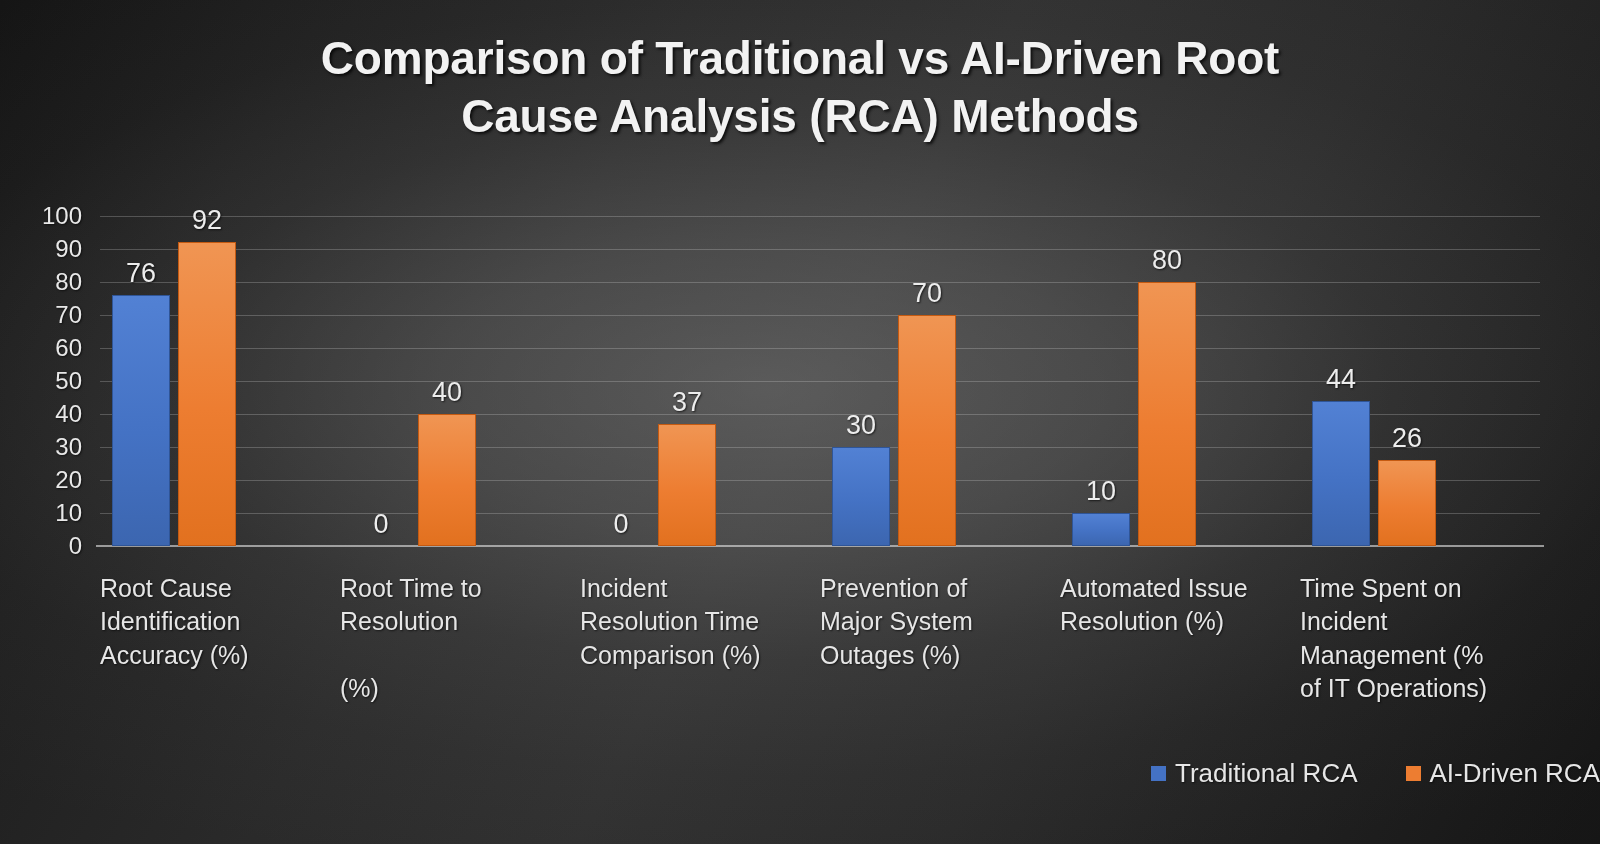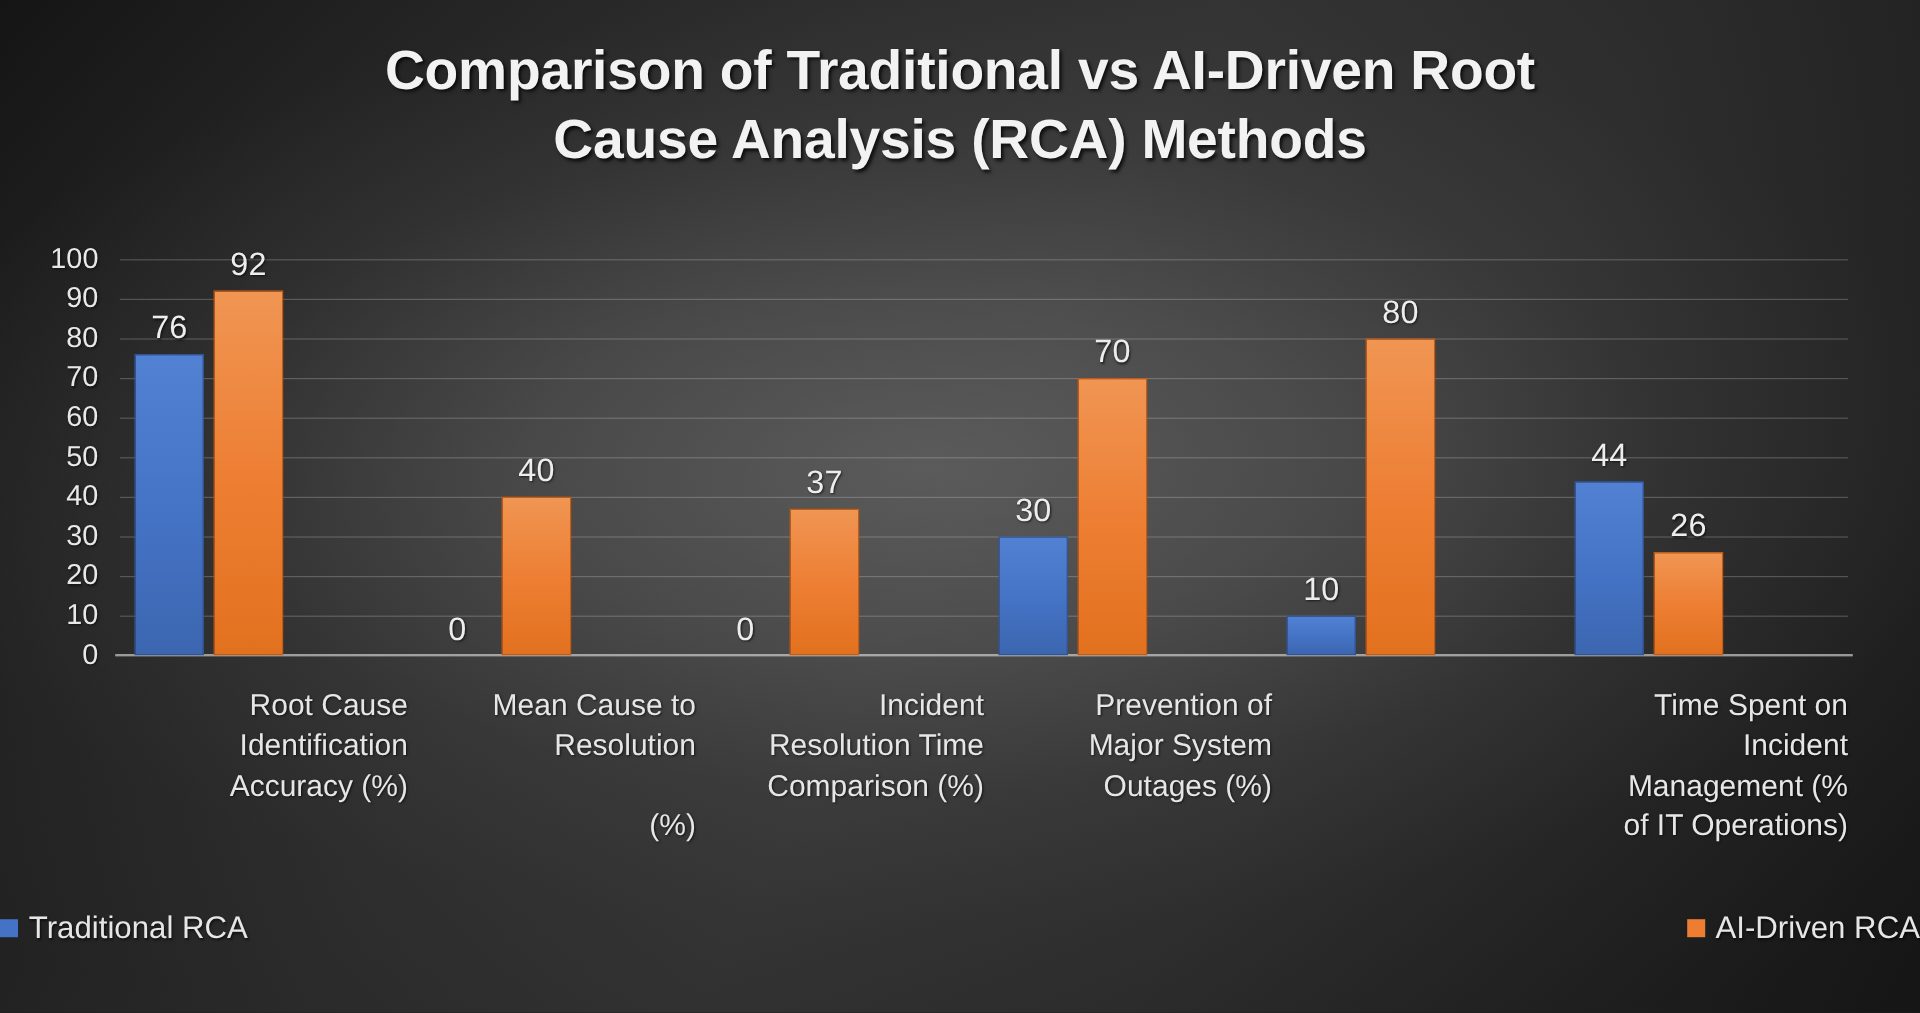--- a/index.html
+++ b/index.html
@@ -137,35 +137,35 @@
   #category-labels {
     position: absolute;
     left: 100px;
     top: 572px;
     width: 1440px;
     height: 170px;
   }
   .cat-label {
     position: absolute;
     top: 0;
-    text-align: right;
+    text-align: left;
     color: #e6e6e6;
     font-size: 25px;
     line-height: 1.33;
     text-shadow: 1px 1px 2px rgba(0,0,0,0.6);
   }
 
   
   #legend {
     position: absolute;
     left: 0;
     top: 760px;
     width: 1600px;
     display: flex;
-    justify-content: space-between;
+    justify-content: flex-end;
     align-items: center;
     gap: 48px;
   }
   .legend-item {
     display: flex;
     align-items: center;
     gap: 9px;
   }
   .legend-swatch {
     width: 15px;
@@ -252,23 +252,24 @@
       <div class="bar-group" style="left: 1200px; width: 240px;">
         <div class="bar series-0" style="height: 145.2px;"></div>
         <div class="bar-label series-0" style="bottom: 153.2px;">44</div>
         <div class="bar series-1" style="height: 85.8px;"></div>
         <div class="bar-label series-1" style="bottom: 93.8px;">26</div>
       </div>
     </div>
 
   <div id="category-labels">
       <div class="cat-label" style="left: 0px; width: 240px;"><span>Root Cause</span><br><span>Identification</span><br><span>Accuracy (%)</span></div>
-      <div class="cat-label" style="left: 240px; width: 240px;"><span>Mean Cause to</span><br><span>Resolution</span><br><br><span>(%)</span></div>
+      <div class="cat-label" style="left: 240px; width: 240px;"><span>Root Time to</span><br><span>Resolution</span><br><br><span>(%)</span></div>
       <div class="cat-label" style="left: 480px; width: 240px;"><span>Incident</span><br><span>Resolution Time</span><br><span>Comparison (%)</span></div>
       <div class="cat-label" style="left: 720px; width: 240px;"><span>Prevention of</span><br><span>Major System</span><br><span>Outages (%)</span></div>
+      <div class="cat-label" style="left: 960px; width: 240px;"><span>Automated Issue</span><br><span>Resolution (%)</span></div>
       <div class="cat-label" style="left: 1200px; width: 240px;"><span>Time Spent on</span><br><span>Incident</span><br><span>Management (%</span><br><span>of IT Operations)</span></div>
     </div>
 
   <div id="legend">
       <div class="legend-item">
         <span class="legend-swatch series-0"></span>
         <span class="legend-text">Traditional RCA</span>
       </div>
       <div class="legend-item">
         <span class="legend-swatch series-1"></span>

